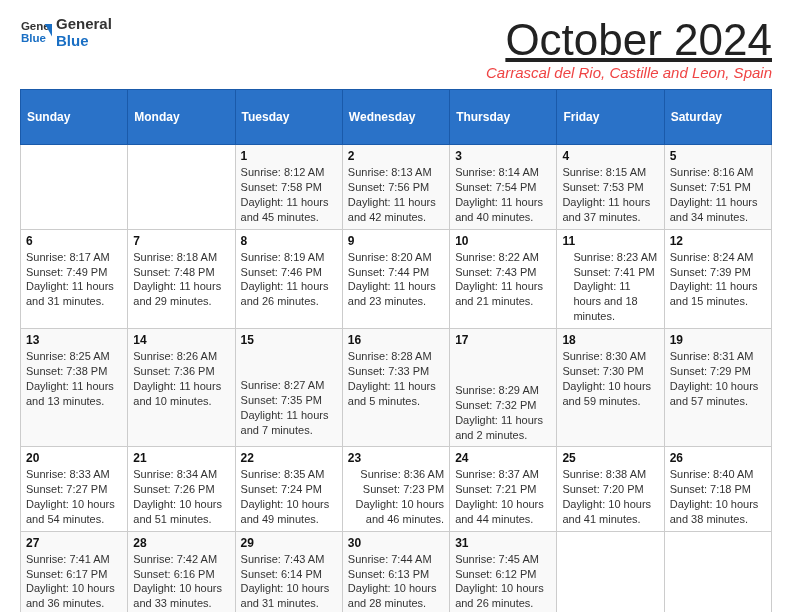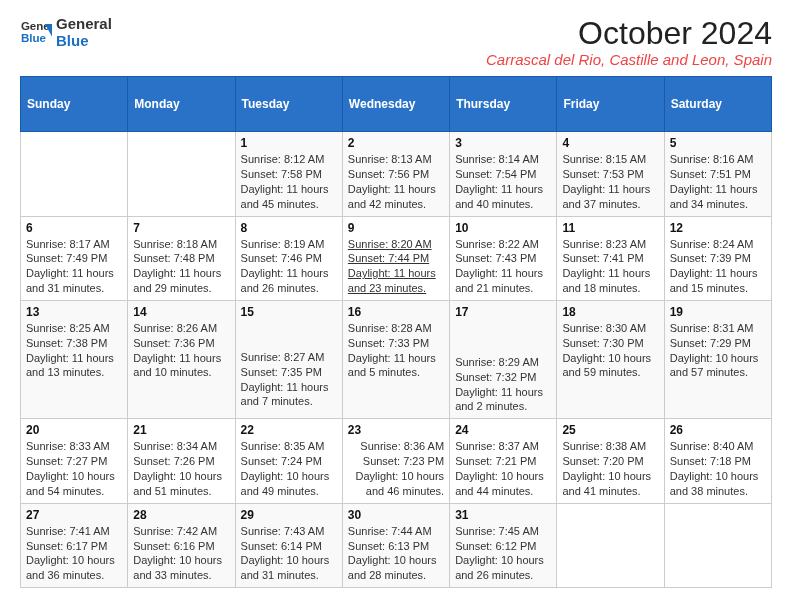--- a/index.html
+++ b/index.html
@@ -28,24 +28,25 @@
       gap: 4px;
     }
     .logo-icon {
       width: 32px;
       height: 32px;
     }
     .title-block {
       text-align: right;
     }
     .month-title {
-      font-size: 32px;
+      font-size: 44px;
       font-weight: normal;
       color: #222;
       line-height: 1.1;
+      text-decoration: underline;
     }
     .location-title {
       font-size: 15px;
       color: #ef4444;
       font-style: italic;
     }
     .calendar {
       width: 100%;
       border-collapse: collapse;
       font-size: 10.5px;
@@ -168,33 +169,33 @@
 Daylight: 11 hours and 29 minutes.</div>
           </td>
           <td>
             <div class="day-num">8</div>
             <div class="day-info" style="white-space: pre-line;">Sunrise: 8:19 AM
 Sunset: 7:46 PM
 Daylight: 11 hours and 26 minutes.</div>
           </td>
           <td>
             <div class="day-num">9</div>
-            <div class="day-info" style="white-space: pre-line; text-decoration: underline;">Sunrise: 8:20 AM
+            <div class="day-info" style="white-space: pre-line;">Sunrise: 8:20 AM
 Sunset: 7:44 PM
 Daylight: 11 hours and 23 minutes.</div>
           </td>
           <td>
             <div class="day-num">10</div>
             <div class="day-info" style="white-space: pre-line;">Sunrise: 8:22 AM
 Sunset: 7:43 PM
 Daylight: 11 hours and 21 minutes.</div>
           </td>
           <td>
             <div class="day-num">11</div>
-            <div class="day-info" style="white-space: pre-line;">Sunrise: 8:23 AM
+            <div class="day-info" style="white-space: pre-line; margin-left: 11px;">Sunrise: 8:23 AM
 Sunset: 7:41 PM
 Daylight: 11 hours and 18 minutes.</div>
           </td>
           <td>
             <div class="day-num">12</div>
             <div class="day-info" style="white-space: pre-line;">Sunrise: 8:24 AM
 Sunset: 7:39 PM
 Daylight: 11 hours and 15 minutes.</div>
           </td>
         </tr>

